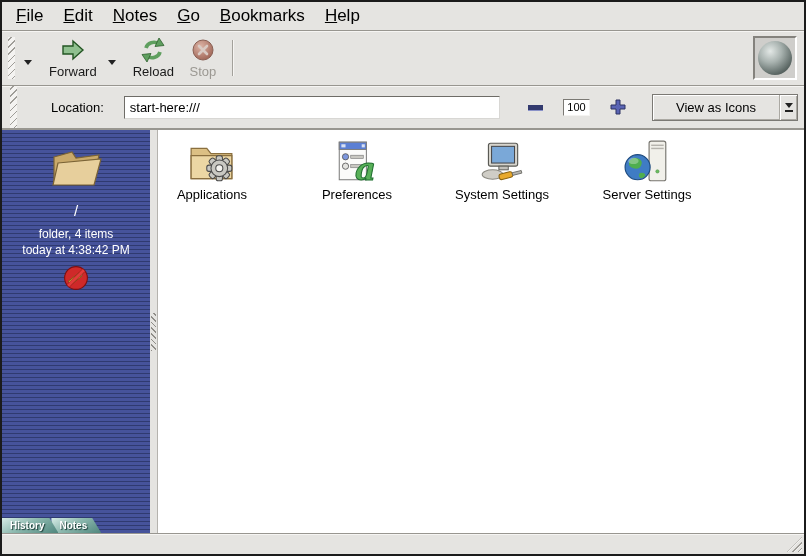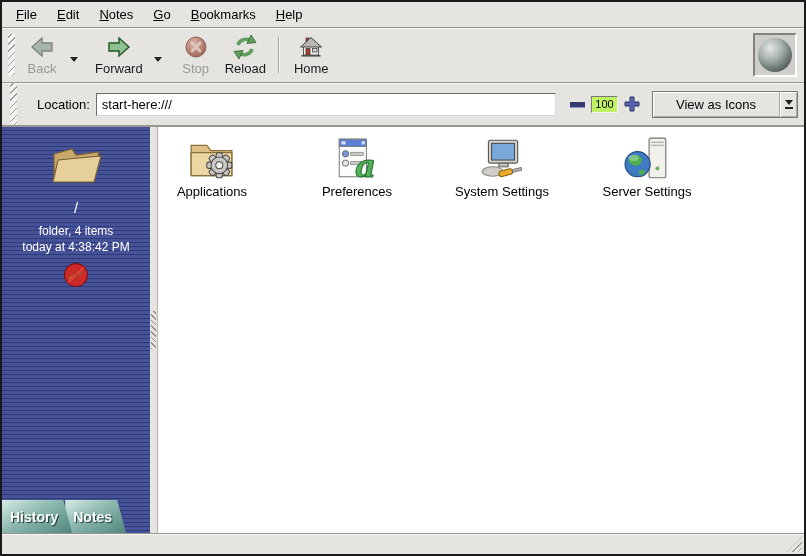--- a/index.html
+++ b/index.html
@@ -14,21 +14,21 @@
   }
 
   
   .menubar{
     flex:0 0 26px; display:flex; align-items:center;
     padding:0 4px; background:#e5e4e1;
     border-bottom:1px solid #989690;
     box-shadow:0 1px 0 #f6f5f3;
   }
   .menu-item{
-    display:inline-block; font-size:13px; color:#000;
+    display:inline-block; font-size:17px; color:#000;
     padding:4px 10px; cursor:default;
   }
   .menu-item::first-letter{ text-decoration:underline; }
 
   
   .toolbar{
     flex:0 0 55px; display:flex; align-items:center;
     padding:2px 4px; border-bottom:1px solid #989690;
     box-shadow:0 1px 0 #f6f5f3;
   }
@@ -57,36 +57,36 @@
     border-bottom:2px solid #ffffff; border-right:2px solid #ffffff;
     display:flex; align-items:center; justify-content:center;
   }
   .throbber-sphere{
     width:34px; height:34px; border-radius:50%;
     background:radial-gradient(circle at 36% 30%, #e3e8e6 0%, #a9b3b0 35%, #5d6966 72%, #353e3b 100%);
   }
 
   
   .locationbar{
-    flex:0 0 35px; display:flex; align-items:center; gap:6px;
+    flex:0 0 35px; display:flex; align-items:center; gap:20px;
     padding:0 6px; border-bottom:1px solid #989690;
     box-shadow:0 1px 0 #f6f5f3;
   }
   .loc-label{ font-size:13px; color:#000; margin-left:10px; }
   .loc-input{
     flex:1; height:23px; padding:2px 5px;
     font:13px "Liberation Sans", sans-serif;
     background:#fff;
     border:1px solid; border-color:#6e6c67 #d8d7d4 #d8d7d4 #6e6c67;
     outline:none;
   }
   .zoom-out{ width:15px; height:5px; background:#333a6e; box-shadow:0 1px 0 #8a92c8; margin-left:8px; }
   .zoom-level{
     width:27px; height:17px; font-size:11px; color:#000;
-    background:#bef264; display:flex; align-items:center; justify-content:center;
+    background:#ffffff; display:flex; align-items:center; justify-content:center;
     border:1px solid; border-color:#7b7974 #f4f3f1 #f4f3f1 #7b7974;
   }
   .zoom-in{ width:16px; height:16px; }
   .view-combo{
     display:flex; align-items:stretch; height:27px; margin-left:6px;
     background:#e5e4e1; border:1px solid #7b7974;
     box-shadow:inset 1px 1px 0 #ffffff, inset -1px -1px 0 #aba9a3;
   }
   .view-combo-label{ font-size:13px; color:#000; padding:0 23px; display:flex; align-items:center; }
   .combo-arrow-part{
@@ -101,24 +101,24 @@
     flex:0 0 148px; position:relative;
     background:repeating-linear-gradient(to bottom,#46539b 0 3px,#2f3a70 3px 4px);
     display:flex; flex-direction:column; align-items:center;
     padding-top:13px;
   }
   .side-title{ color:#fff; font-size:15px; margin-top:9px; }
   .side-info{ color:#fff; font-size:12px; line-height:16px; margin-top:7px; text-align:center; }
   .side-emblem{ margin-top:7px; }
   .side-tabs{ position:absolute; left:0; bottom:0; display:flex; }
   .side-tab{
-    height:33px; padding:0 14px 0 8px; margin-right:-7px;
+    height:15px; padding:0 14px 0 8px; margin-right:-7px;
     background:linear-gradient(150deg,#d7ece6 0%,#8cb8ae 45%,#4f867d 100%);
     clip-path:polygon(0 0, calc(100% - 9px) 0, 100% 100%, 0 100%);
-    color:#fff; font-size:14px; font-weight:bold;
+    color:#fff; font-size:10px; font-weight:bold;
     display:flex; align-items:center;
     text-shadow:1px 1px 1px #173732;
   }
   .side-tab.first{ position:relative; z-index:2; }
   .splitter{ flex:0 0 8px; background:#e5e4e1; position:relative; border-right:1px solid #b5b3ae; }
   .grip{
     position:absolute; left:1px; top:50%; transform:translateY(-50%);
     width:5px; height:38px;
     background:repeating-linear-gradient(45deg,#8f8d88 0 1px,transparent 1px 4px);
   }
@@ -152,78 +152,61 @@
     <span class="menu-item">Edit</span>
     <span class="menu-item">Notes</span>
     <span class="menu-item">Go</span>
     <span class="menu-item">Bookmarks</span>
     <span class="menu-item">Help</span>
   </div>
 
   <div class="toolbar">
     <div class="drag-handle"></div>
 
-    <div class="tb-btn disabled">
-      <svg class="tb-icon" viewBox="0 0 26 26">
-        <polygon points="3,13 13,4 13,9 23,9 23,17 13,17 13,22" fill="#a9b5a9" stroke="#79857b" stroke-width="1.4"></polygon>
-      </svg>
-      <span class="tb-label">Back</span>
-    </div>
     <div class="chevron-btn">
         <span class="chev"></span>
       </div>
 
     <div class="tb-btn">
       <svg class="tb-icon" viewBox="0 0 26 26">
         <polygon points="23,13 13,4 13,9 3,9 3,17 13,17 13,22" fill="#8fc08f" stroke="#235523" stroke-width="1.4"></polygon>
       </svg>
       <span class="tb-label">Forward</span>
     </div>
     <div class="chevron-btn">
         <span class="chev"></span>
       </div>
 
+
+    <div class="tb-btn">
+      <svg class="tb-icon" viewBox="0 0 26 26">
+        <path d="M6 11 A8 7 0 0 1 19 7" fill="none" stroke="#5f9f5f" stroke-width="3.6"></path>
+        <polygon points="19,1 24,8.5 15,9.5" fill="#5f9f5f" stroke="#2d5f2d" stroke-width="0.8"></polygon>
+        <path d="M20 15 A8 7 0 0 1 7 19" fill="none" stroke="#5f9f5f" stroke-width="3.6"></path>
+        <polygon points="7,25 2,17.5 11,16.5" fill="#5f9f5f" stroke="#2d5f2d" stroke-width="0.8"></polygon>
+      </svg>
+      <span class="tb-label">Reload</span>
+    </div>
 
     <div class="tb-btn disabled">
       <svg class="tb-icon" viewBox="0 0 26 26">
         <defs>
           <radialGradient id="stopg" cx="38%" cy="32%" r="75%">
             <stop offset="0%" stop-color="#ddb4a6"></stop>
               <stop offset="100%" stop-color="#9d6253"></stop>
           </radialGradient>
         </defs>
         <circle cx="13" cy="13" r="10" fill="url(#stopg)" stroke="#8a6054" stroke-width="1"></circle>
         <path d="M9 9 L17 17 M17 9 L9 17" stroke="#d9cac3" stroke-width="2.6" stroke-linecap="round"></path>
       </svg>
       <span class="tb-label">Stop</span>
     </div>
 
-    <div class="tb-btn">
-      <svg class="tb-icon" viewBox="0 0 26 26">
-        <path d="M6 11 A8 7 0 0 1 19 7" fill="none" stroke="#5f9f5f" stroke-width="3.6"></path>
-        <polygon points="19,1 24,8.5 15,9.5" fill="#5f9f5f" stroke="#2d5f2d" stroke-width="0.8"></polygon>
-        <path d="M20 15 A8 7 0 0 1 7 19" fill="none" stroke="#5f9f5f" stroke-width="3.6"></path>
-        <polygon points="7,25 2,17.5 11,16.5" fill="#5f9f5f" stroke="#2d5f2d" stroke-width="0.8"></polygon>
-      </svg>
-      <span class="tb-label">Reload</span>
-    </div>
-
     <div class="tb-sep"></div>
 
-    <div class="tb-btn">
-      <svg class="tb-icon" viewBox="0 0 26 26">
-        <rect x="8" y="4" width="3" height="6" fill="#b23c2e" stroke="#333" stroke-width="0.7"></rect>
-        <rect x="5.5" y="12" width="15" height="9" fill="#f4f2ee" stroke="#333" stroke-width="0.8"></rect>
-        <polygon points="2.5,13 13,3.5 23.5,13" fill="#b9b7b2" stroke="#333" stroke-width="0.9"></polygon>
-        <rect x="8" y="14.5" width="4" height="6.5" fill="#b23c2e" stroke="#333" stroke-width="0.7"></rect>
-        <rect x="14.5" y="14.5" width="4.5" height="3.5" fill="#cdd3d8" stroke="#333" stroke-width="0.7"></rect>
-        <rect x="3.5" y="21" width="19" height="1.6" fill="#55534e"></rect>
-      </svg>
-      <span class="tb-label">Home</span>
-    </div>
 
     <div class="tb-spacer"></div>
 
     <div class="throbber-frame">
       <div class="throbber-sphere"></div>
     </div>
   </div>
 
   <div class="locationbar">
     <div class="drag-handle"></div>

